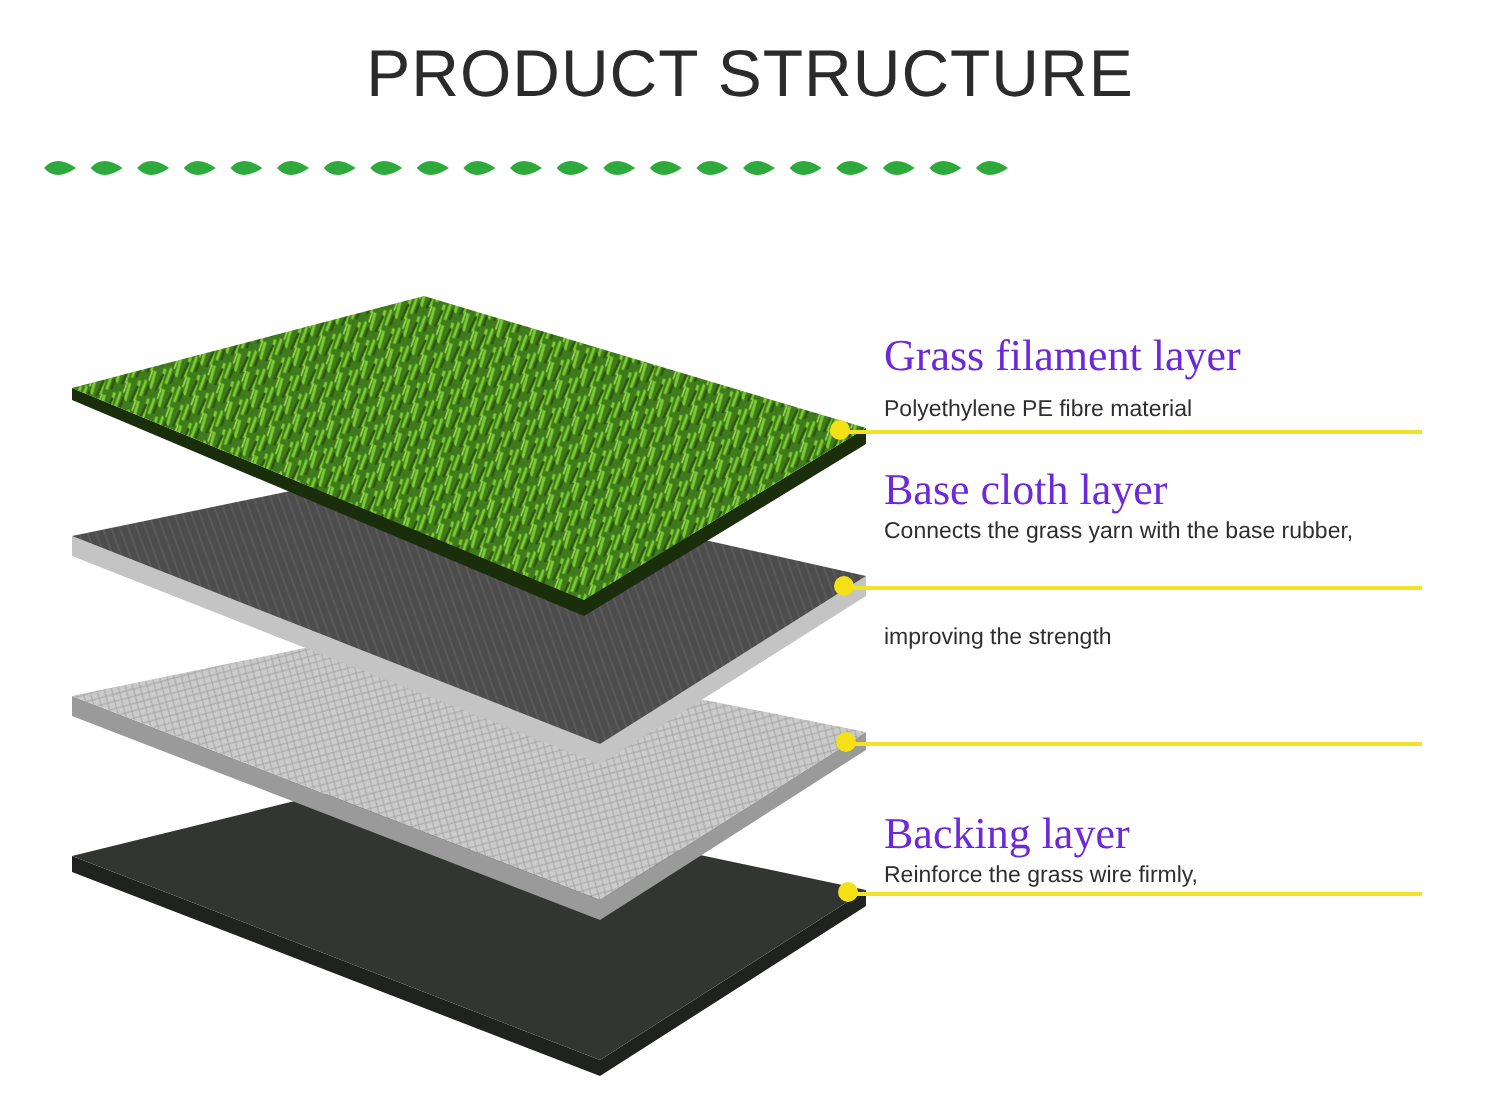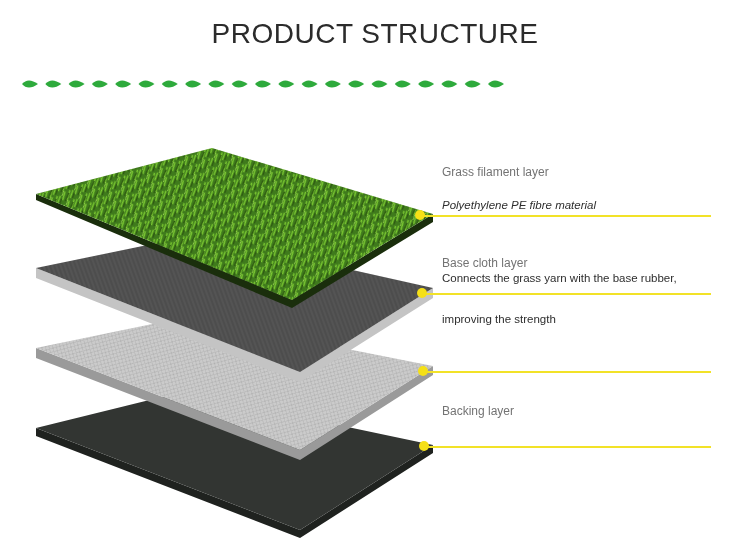--- a/index.html
+++ b/index.html
@@ -1,23 +1,23 @@
 <!DOCTYPE html>
 <html><head>
   <meta charset="utf-8">
   <style>
     html, body { margin: 0; padding: 0; background: #ffffff; }
     body { width: 750px; height: 553px; position: relative; overflow: hidden;
            font-family: "Liberation Sans", sans-serif; color: #2a2a2a; }
     .title { position: absolute; left: 0; top: 18px; width: 750px; text-align: center;
-             font-size: 28px; letter-spacing: 0.5px; color: #2b2b2b; font-weight: normal; }
+             font-size: 33px; letter-spacing: 0.5px; color: #2b2b2b; font-weight: normal; }
     .leaf-row { position: absolute; left: 22px; top: 77px; width: 720px; height: 14px; }
     .diagram { position: absolute; left: 0; top: 0; width: 750px; height: 553px; }
     .label { position: absolute; left: 442px; }
-    .label .name { font-size: 12px; color: #737373; white-space: nowrap; }
+    .label .name { font-size: 22px; color: #6d28d9; white-space: nowrap; font-family: Liberation Serif, serif; }
     .label .desc { font-size: 11.5px; color: #2e2e2e; line-height: 16px; white-space: nowrap; }
   </style>
 </head>
 <body>
 
 <div class="title">PRODUCT STRUCTURE</div>
 
 <svg class="leaf-row" viewBox="0 0 720 14" width="720" height="14">
   <g id="leaves" fill="#2eaa3c">
       <path d="M0 7 Q6 0 16 7 Q6 14 0 7 Z" fill="#2eaa3c"></path>
@@ -89,27 +89,28 @@
     <circle cx="422" cy="293" r="5" fill="#f5e017"></circle>
     <line x1="423" y1="372" x2="711" y2="372" stroke="#f2e228" stroke-width="2"></line>
     <circle cx="423" cy="371" r="5" fill="#f5e017"></circle>
     <line x1="424" y1="447" x2="711" y2="447" stroke="#f2e228" stroke-width="2"></line>
     <circle cx="424" cy="446" r="5" fill="#f5e017"></circle>
   </g>
 </svg>
 
 <div class="label" style="top:165px;">
   <div class="name">Grass filament layer</div>
-  <div class="desc" style="margin-top:18px;font-style:italic;">Polyethylene PE fibre material</div>
+  <div class="desc" style="margin-top:6px;">Polyethylene PE fibre material</div>
 </div>
 
-<div class="label" style="top:232px;margin-top:24px;">
+<div class="label" style="top:232px;">
   <div class="name">Base cloth layer</div>
   <div class="desc">Connects the grass yarn with the base rubber,</div>
 </div>
 
 <div class="label" style="top:311px;">
   <div class="desc">improving the strength</div>
 </div>
 
 <div class="label" style="top:404px;">
   <div class="name">Backing layer</div>
+  <div class="desc">Reinforce the grass wire firmly,</div>
 </div>
 
 </body></html>

